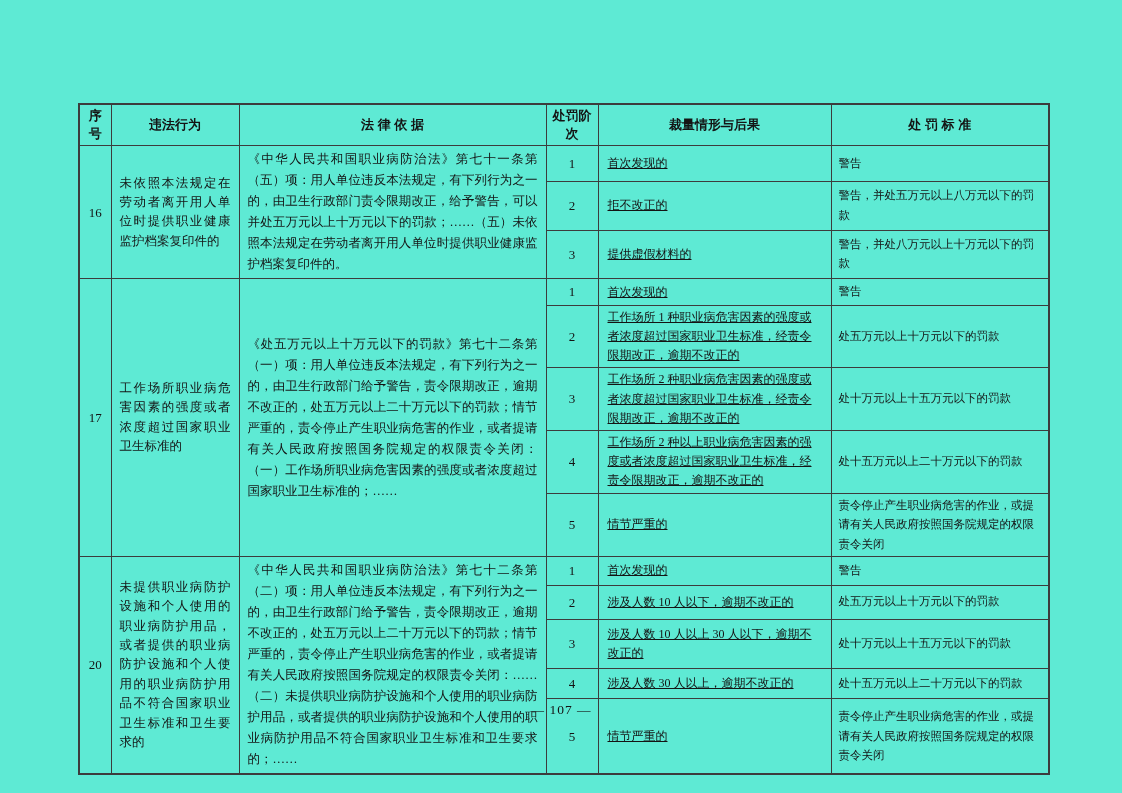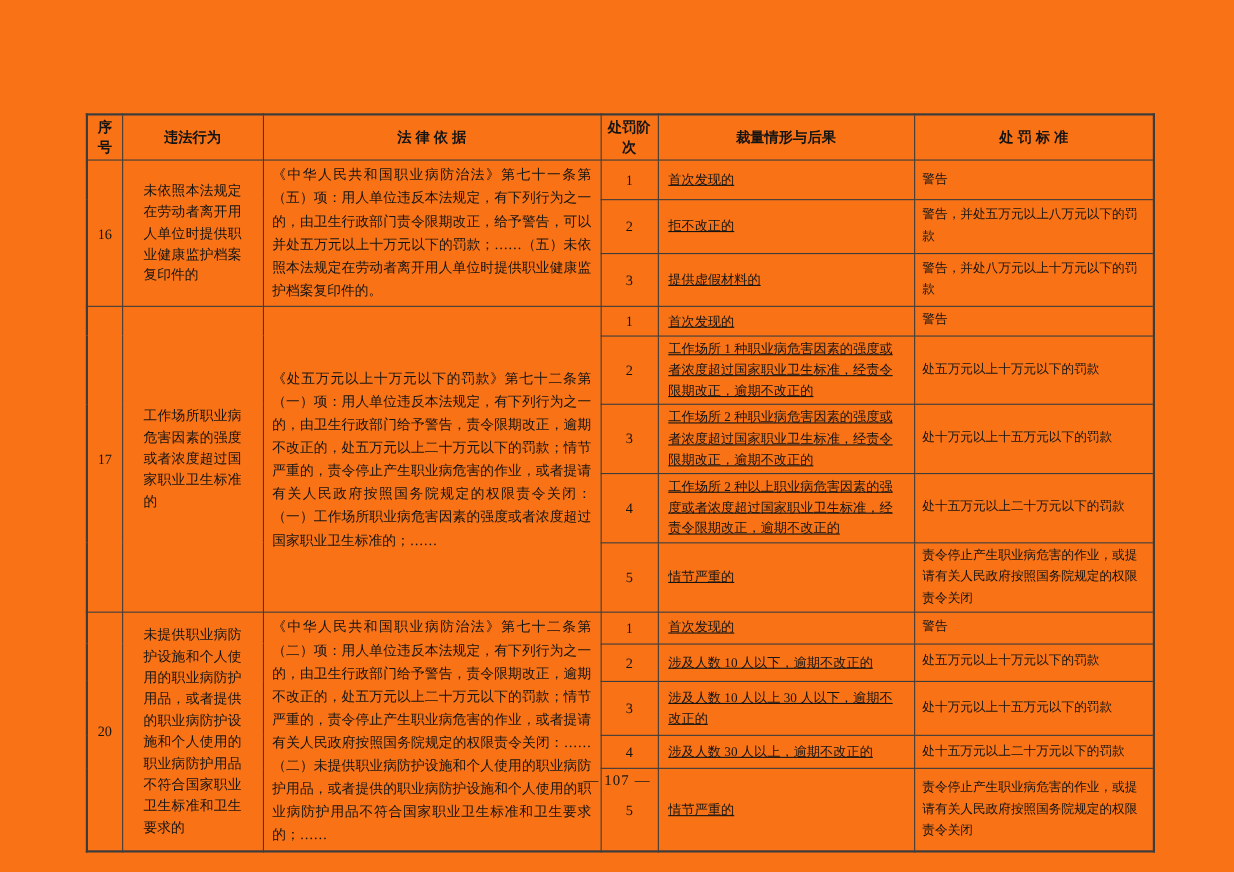--- a/index.html
+++ b/index.html
@@ -4,21 +4,21 @@
 <style>
   * { margin:0; padding:0; box-sizing:border-box; }
   html,body { width:1122px; height:793px; }
   body {
     background:#fdfdfd;
     font-family:"Liberation Serif","DejaVu Serif",serif;
     color:#141414;
   }
   .page {
     position:absolute; inset:0;
-    background:#f97316;
+    background:#5eead4;
   }
   table.law {
     position:absolute; left:78px; top:103px;
     width:970px;
     border-collapse:collapse;
     table-layout:fixed;
     border:2px solid #3c3c3c;
   }
   col.c-seq      { width:32px; }
   col.c-viol     { width:128px; }
@@ -44,21 +44,21 @@
     line-height:1.4;
   }
   td.num {
     text-align:center;
     padding:2px 1px;
     font-size:13px;
   }
   td.viol {
     text-align:justify;
     text-justify:inter-character;
-    padding:2px 19px;
+    padding:2px 8px;
     line-height:1.55;
   }
   td.legal {
     text-align:justify;
     text-justify:inter-character;
     padding:3px 8px;
     line-height:1.68;
     margin-top:12px;
   }
   td.situ {

